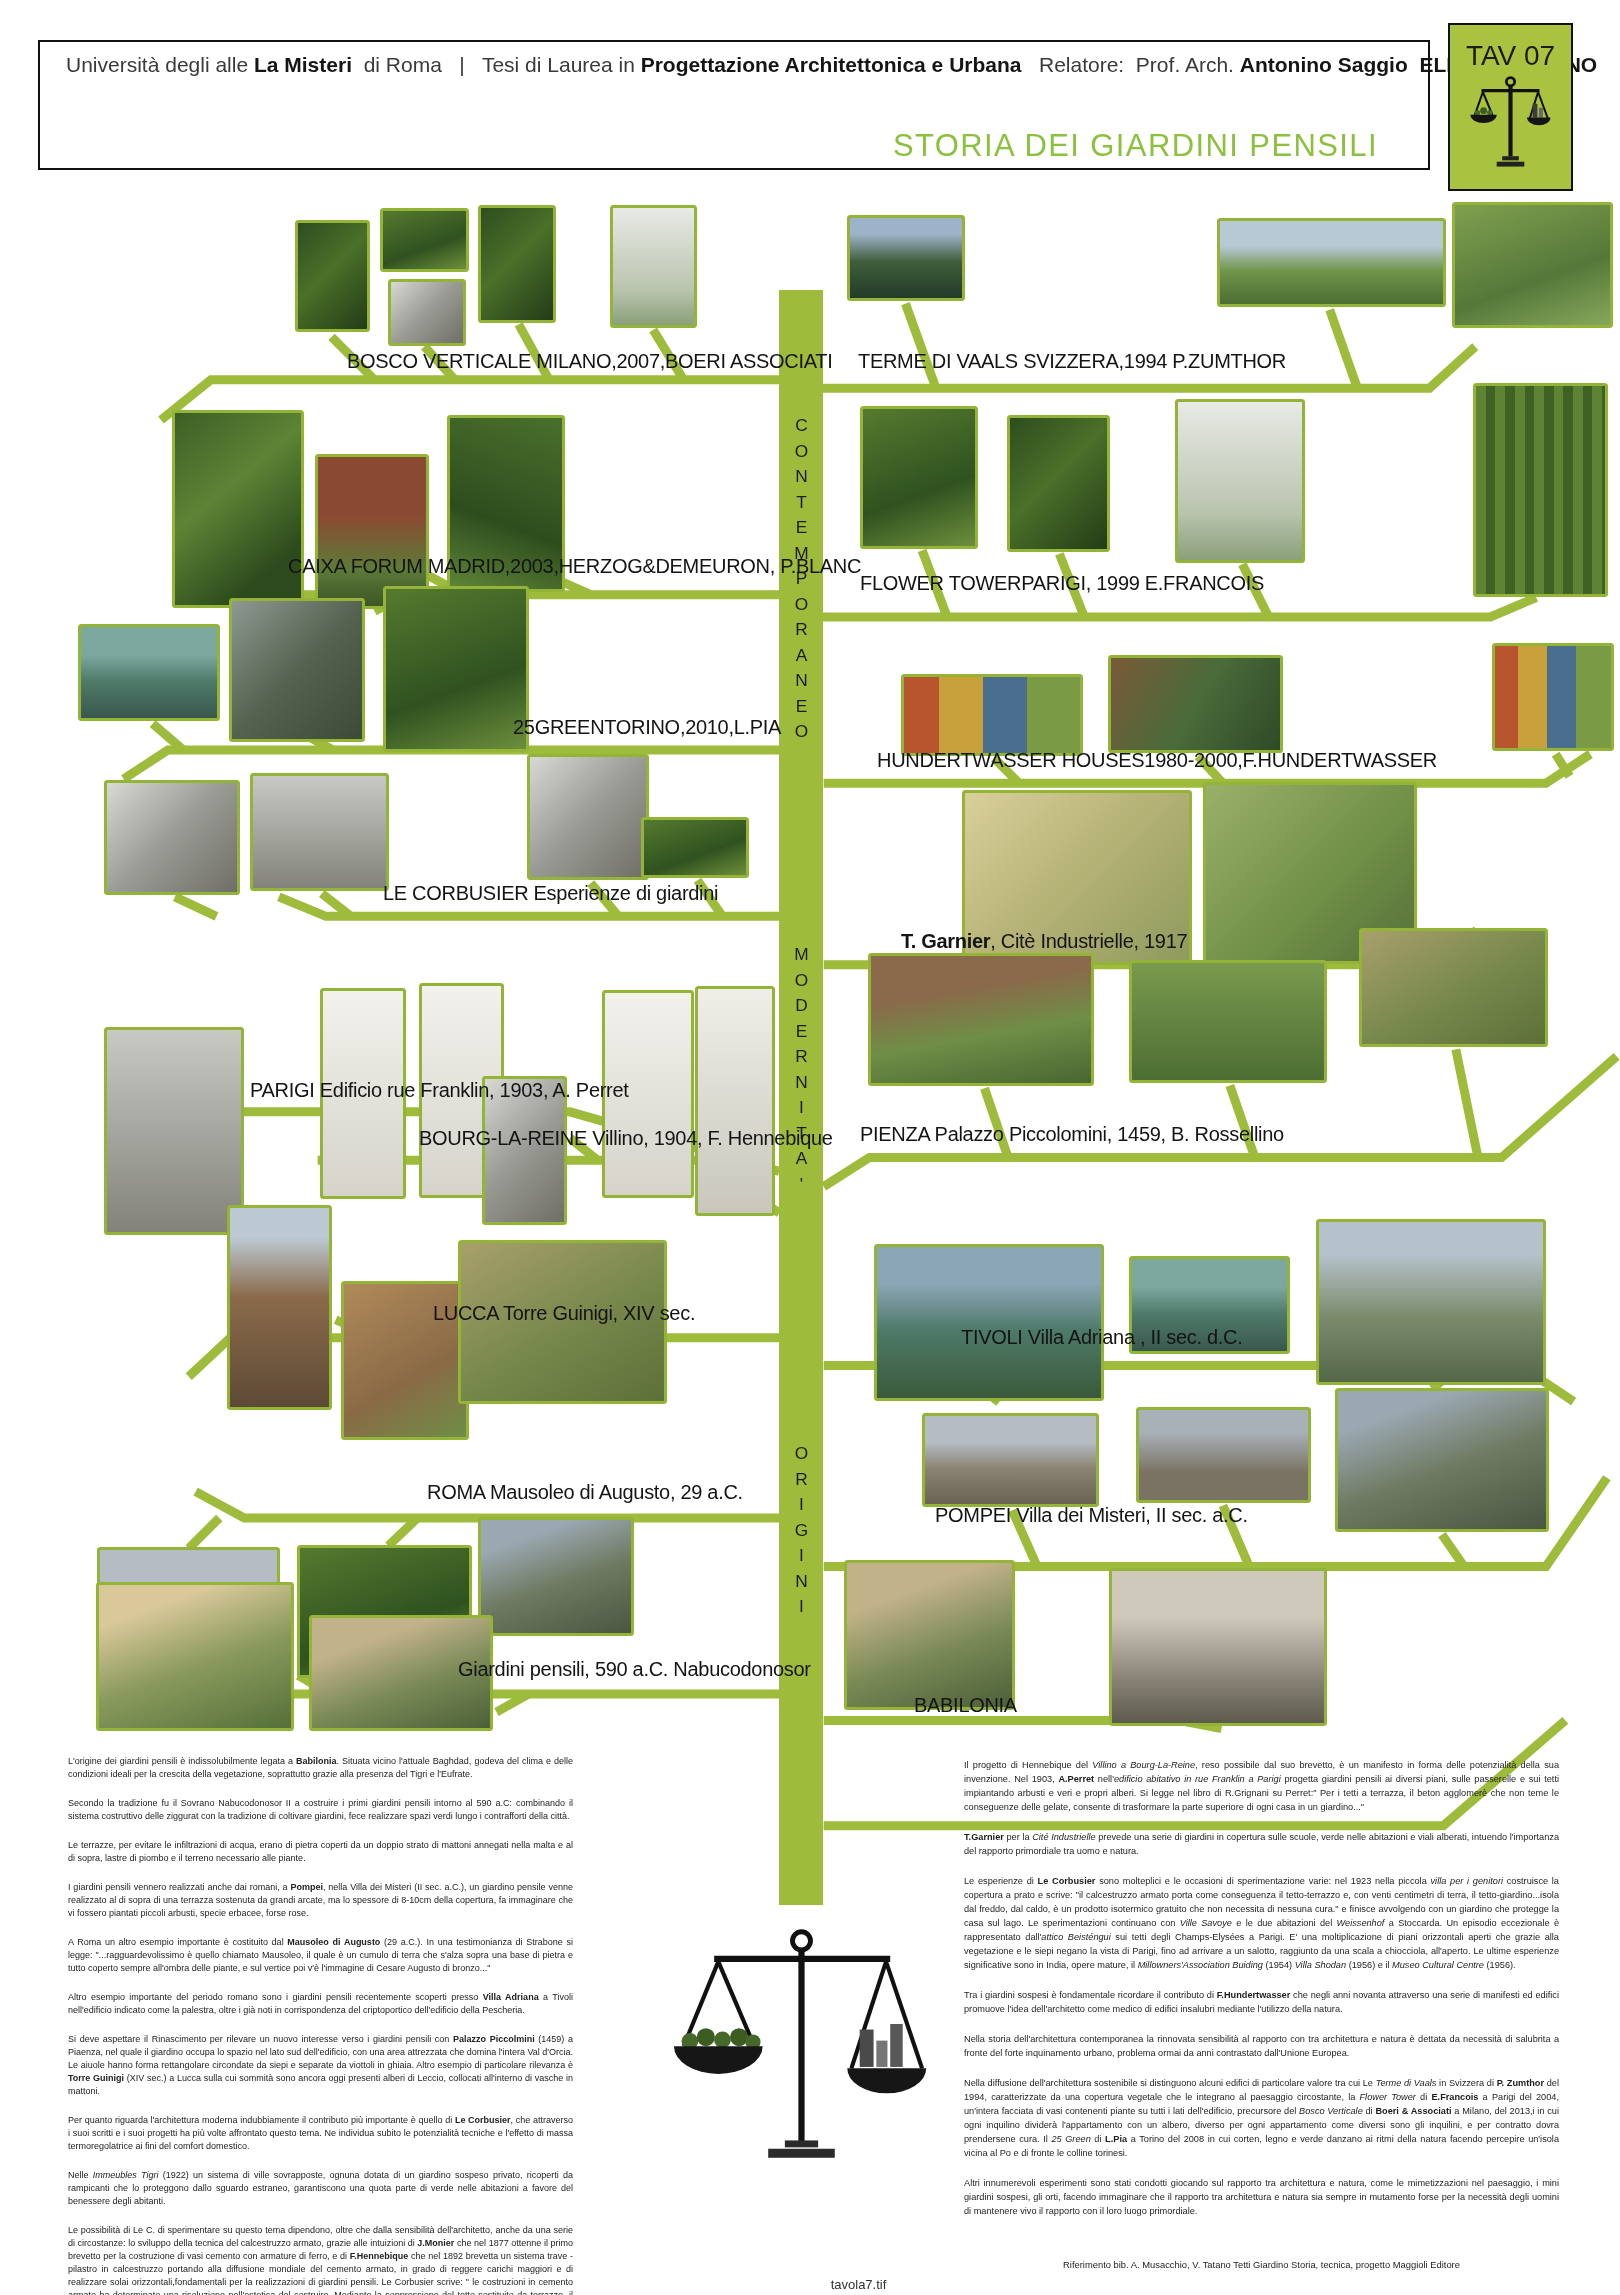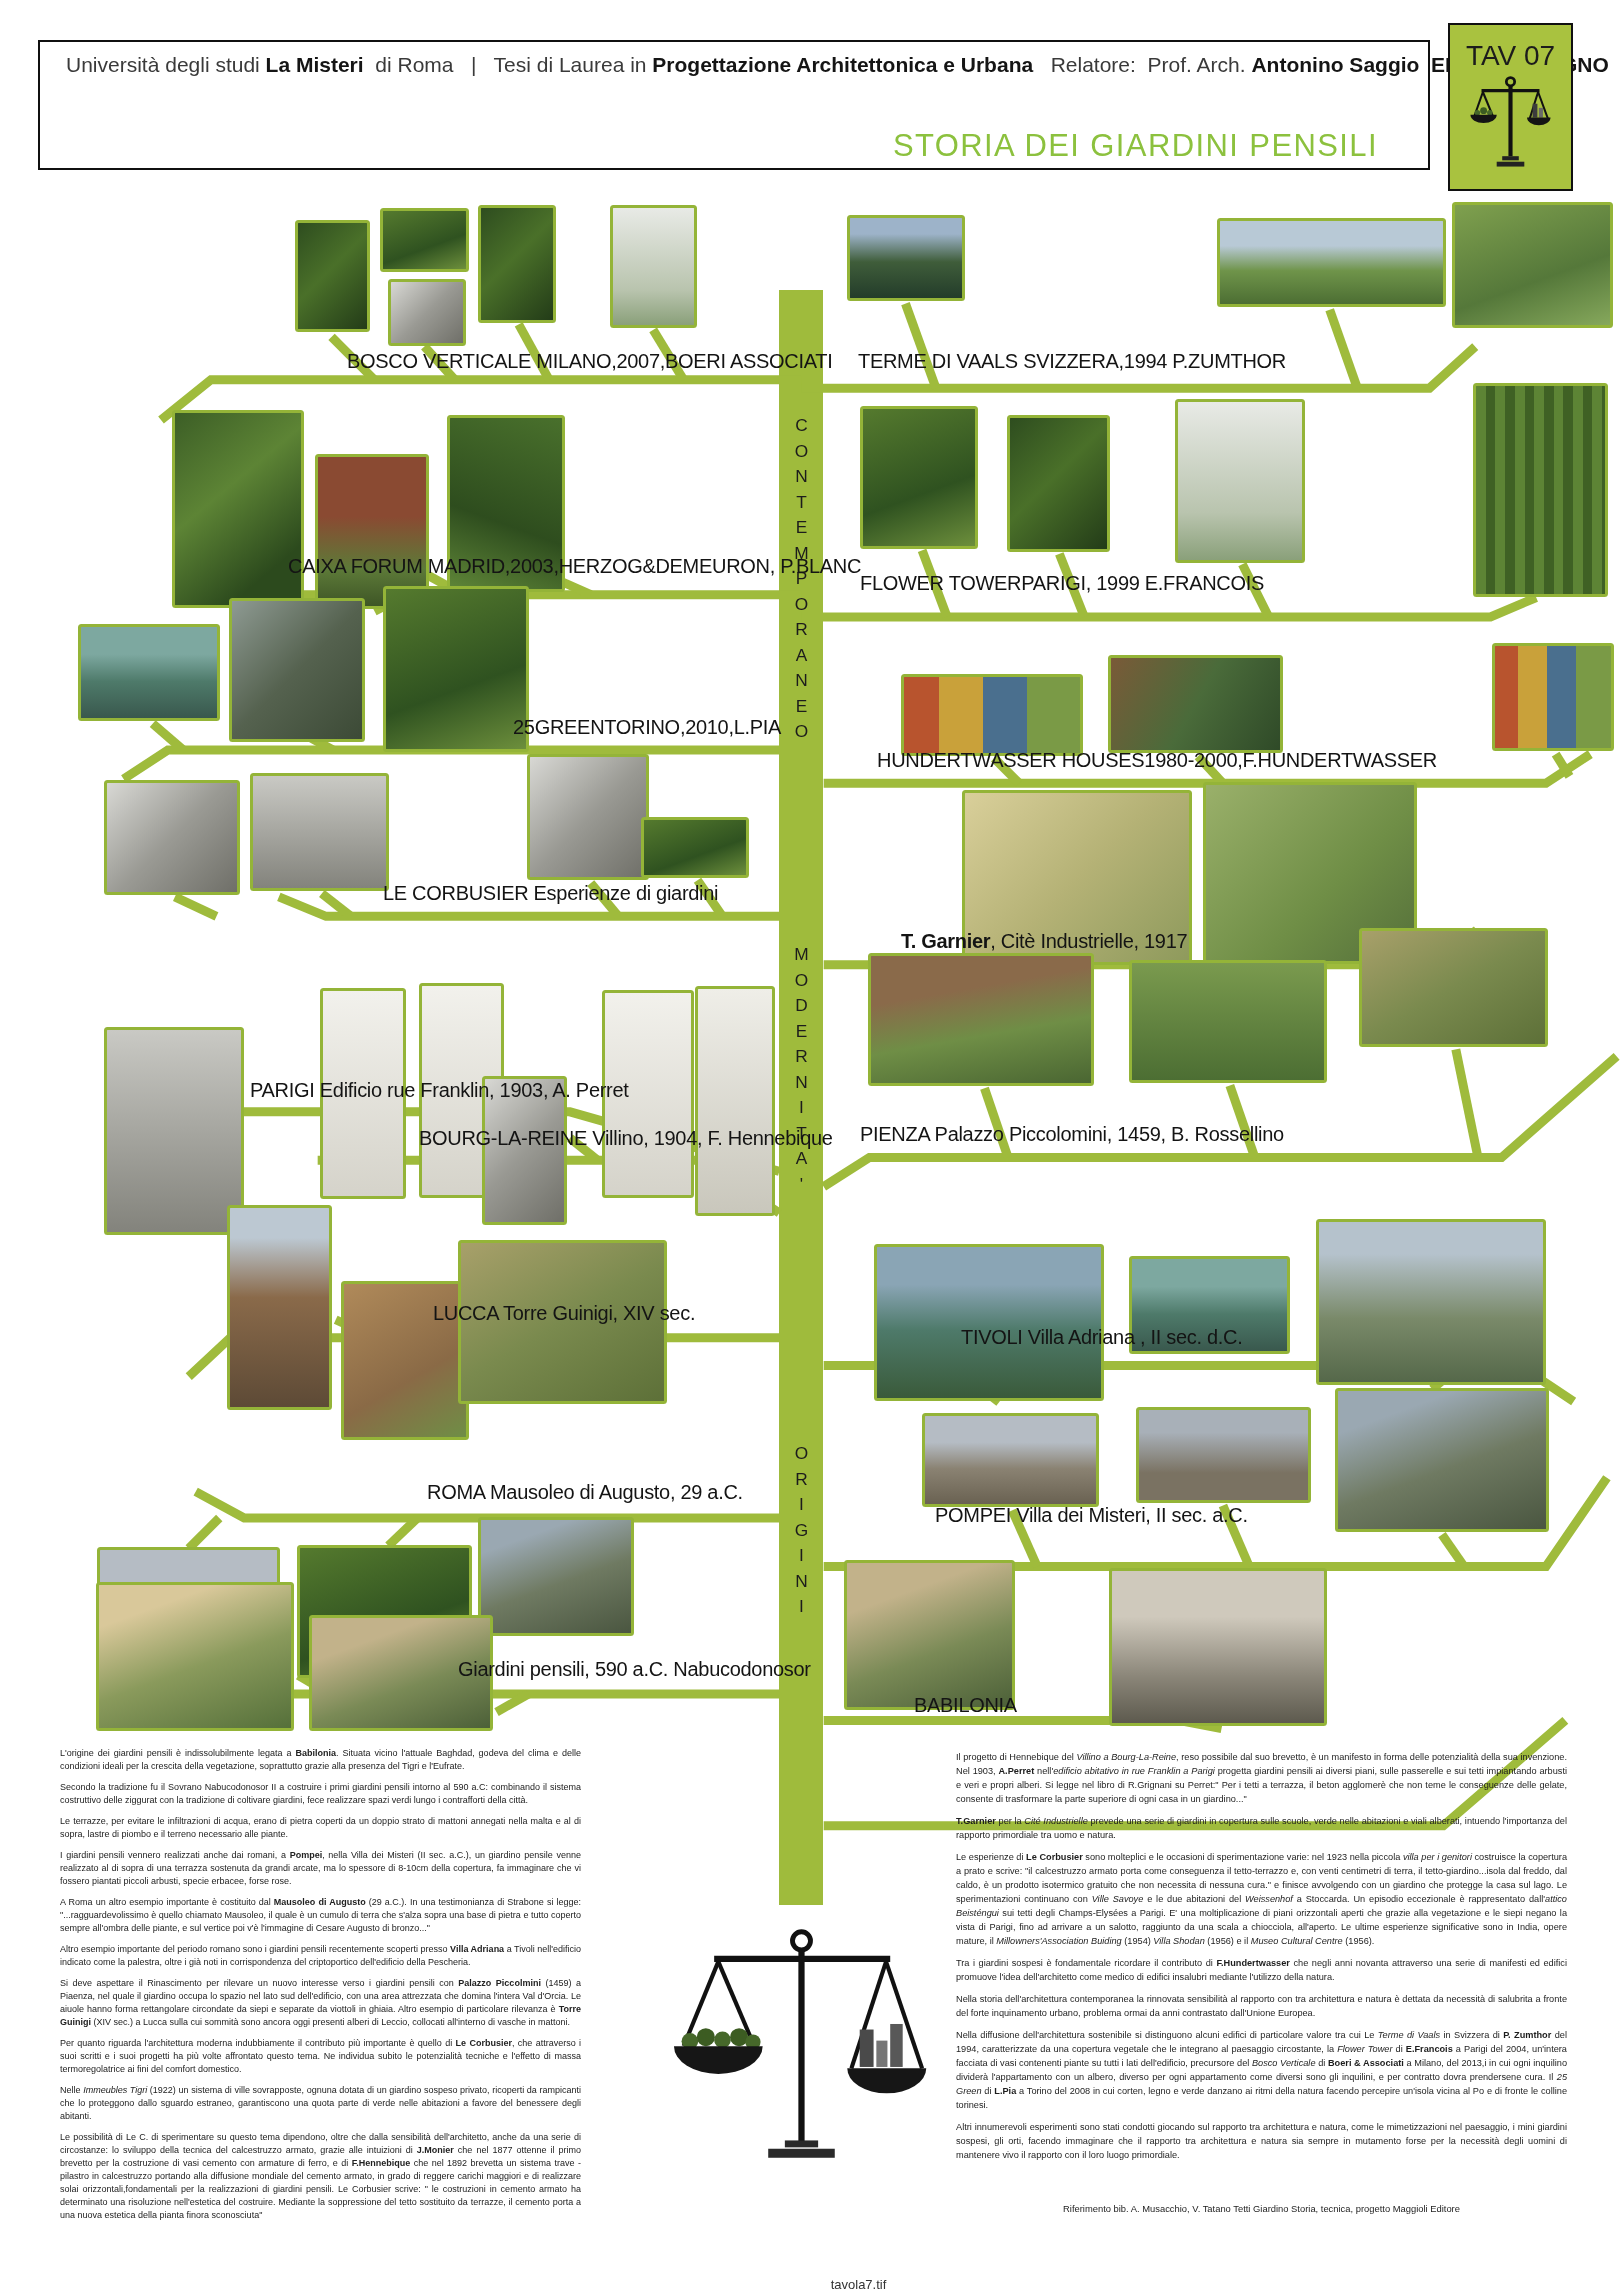--- a/index.html
+++ b/index.html
@@ -50,31 +50,31 @@
   .f-canopus2{background:linear-gradient(180deg,#b5c2cc 20%,#7a8a6a 60%,#55684a);}
   .f-ruins{background:linear-gradient(180deg,#b5bcc4 30%,#8a8272 60%,#6a6252);}
   .f-ruins2{background:linear-gradient(180deg,#a8b0b8 25%,#7a7262 70%);}
   .f-colonnade{background:linear-gradient(160deg,#9aa8b2 20%,#6f7a62 55%,#4a5640);}
   .f-paint{background:linear-gradient(160deg,#d9c89a 20%,#8a9a5c 55%,#55703a);}
   .f-paint2{background:linear-gradient(160deg,#c2b28a 25%,#7a8a56 60%,#4c6038);}
   .f-paint3{background:linear-gradient(180deg,#cfc9bc 30%,#8a8578 70%,#5d5a4e);}
   
   .col-left{position:absolute;left:52px;top:1739px;width:537px;font-size:9px;line-height:13px;text-align:justify;color:#222;z-index:4;}
   .col-right{position:absolute;left:948px;top:1742px;width:627px;font-size:9.2px;line-height:14px;text-align:justify;color:#1d1d1d;z-index:4;}
-  .col-left p,.col-right p{margin:8px;}
+  .col-left p,.col-right p{margin:16px;}
   .reference{margin-top:40px;text-align:center;font-size:9.4px;color:#1d1d1d;}
   .footer-caption{position:absolute;left:0;top:2277px;width:100%;text-align:center;font-size:13px;color:#333;z-index:4;margin-left:48px;}
 </style>
 </head>
 <body>
 
 <div class="page">
 
   <div class="header-box">
-    <div class="hdr-line1"><span>Università degli studi </span><b>La Misteri</b><span>  di Roma   |   Tesi di Laurea in </span><b>Progettazione Architettonica e Urbana</b><span>   Relatore:  Prof. Arch. </span><b>Antonino Saggio</b><b>  ELISA FERRIGNO</b></div>
+    <div class="hdr-line1"><span>Università degli alle </span><b>La Misteri</b><span>  di Roma   |   Tesi di Laurea in </span><b>Progettazione Architettonica e Urbana</b><span>   Relatore:  Prof. Arch. </span><b>Antonino Saggio</b><b>  ELISA FERRIGNO</b></div>
     <div class="hdr-title">STORIA DEI GIARDINI PENSILI</div>
   </div>
   <div class="tav-box">
     <div class="tav-label">TAV 07</div>
     <svg width="85" height="98" viewBox="0 0 122 142">
       <circle cx="61" cy="14" r="6" fill="none" stroke="#111" stroke-width="4"></circle>
       <line x1="61" y1="20" x2="61" y2="122" stroke="#111" stroke-width="6"></line>
       <line x1="19" y1="27" x2="103" y2="27" stroke="#111" stroke-width="5"></line>
       <line x1="21" y1="29" x2="9" y2="63" stroke="#111" stroke-width="3"></line>
       <line x1="21" y1="29" x2="35" y2="63" stroke="#111" stroke-width="3"></line>

